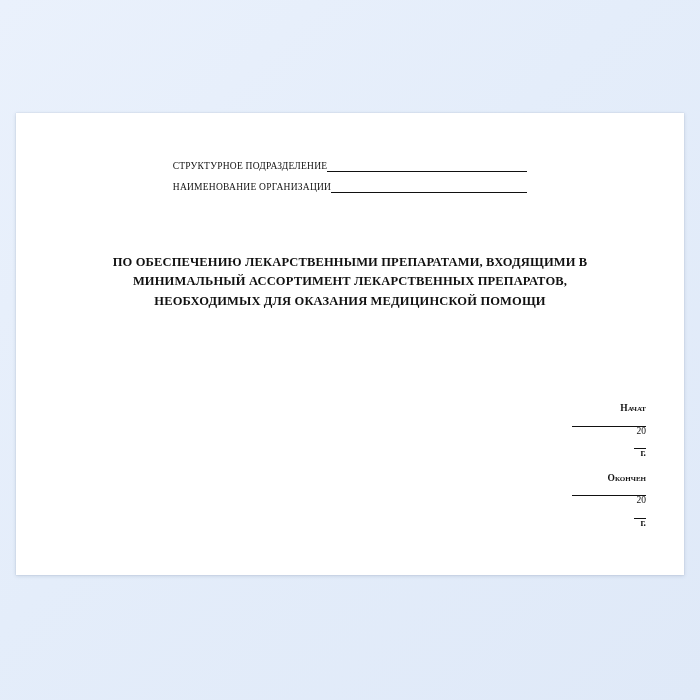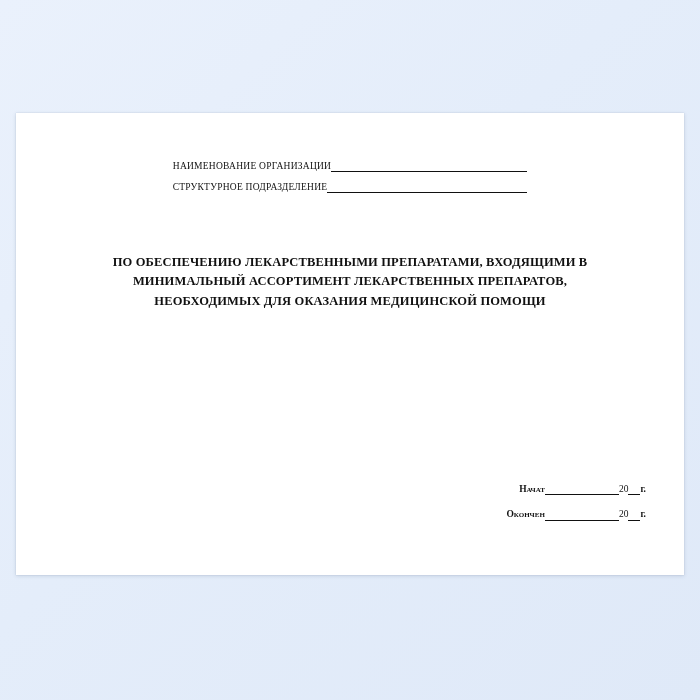--- a/index.html
+++ b/index.html
@@ -88,22 +88,23 @@
     right: 38px;
     bottom: 38px;
     text-align: right;
   }
   .ft-row {
     display: flex;
     align-items: flex-end;
     justify-content: flex-end;
     margin-bottom: 14px;
     white-space: nowrap;
+    flex-direction: column;
   }
-  .ft-row:last-child { margin-bottom: 16px; align-items: center; }
+  .ft-row:last-child { margin-bottom: 8px; }
   .ft-label {
     font-size: 9.5px;
     font-weight: 700;
     font-variant: small-caps;
     color: #111;
     line-height: 1;
     padding-bottom: 1px;
   }
   .ft-rule {
     display: inline-block;
@@ -133,26 +134,26 @@
   }
 </style>
 </head>
 <body>
 
 <div id="stage">
   <div id="page">
 
     <div class="header-lines">
       <div class="hdr-row">
+        <span class="hdr-label">Структурное подразделение</span>
+        <span class="hdr-rule rule-sub"></span>
+      </div>
+      <div class="hdr-row">
         <span class="hdr-label">Наименование организации</span>
         <span class="hdr-rule rule-org"></span>
-      </div>
-      <div class="hdr-row">
-        <span class="hdr-label">Структурное подразделение</span>
-        <span class="hdr-rule rule-sub"></span>
       </div>
     </div>
 
     <div class="title-block">
       <div class="doc-subtitle">ПО ОБЕСПЕЧЕНИЮ ЛЕКАРСТВЕННЫМИ ПРЕПАРАТАМИ, ВХОДЯЩИМИ В МИНИМАЛЬНЫЙ АССОРТИМЕНТ ЛЕКАРСТВЕННЫХ ПРЕПАРАТОВ, НЕОБХОДИМЫХ ДЛЯ ОКАЗАНИЯ МЕДИЦИНСКОЙ ПОМОЩИ</div>
     </div>
 
     <div class="footer-block">
       <div class="ft-row">
         <span class="ft-label">Начат</span>

